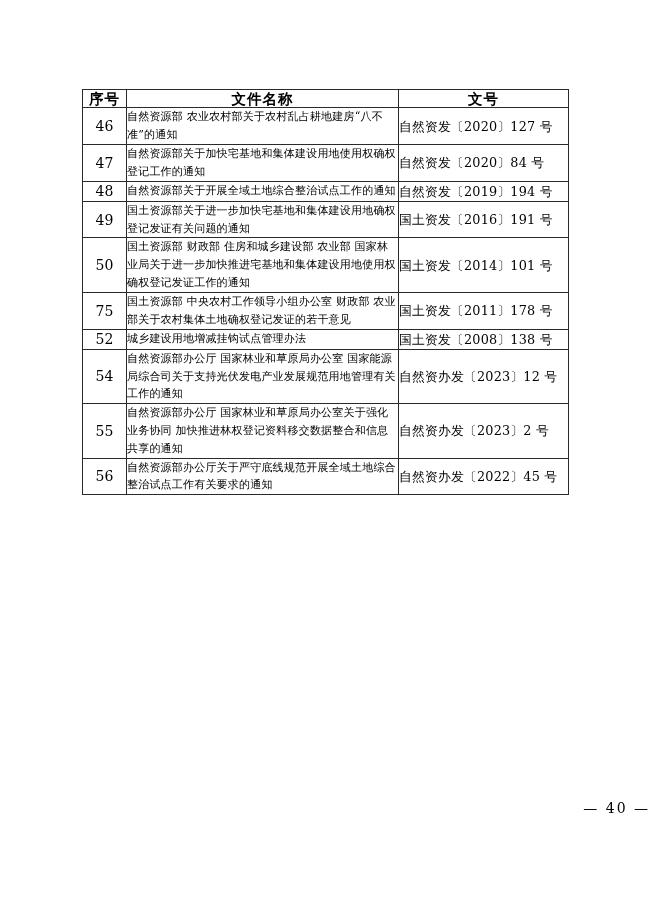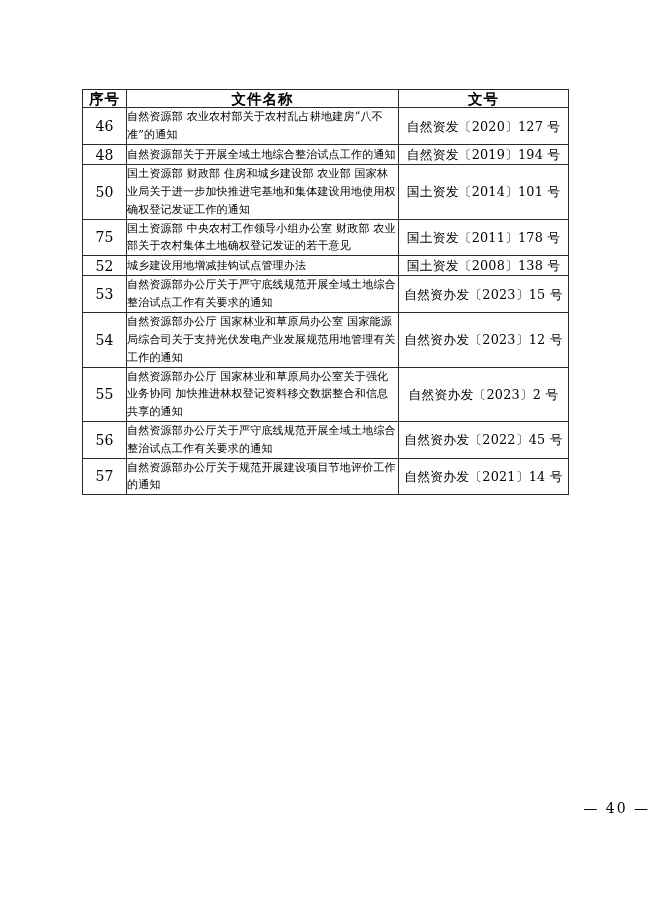--- a/index.html
+++ b/index.html
@@ -56,21 +56,20 @@
   }
   .cell-name {
     font-size: 11px;
     line-height: 1.62;
     padding: 6px 9px 6px 11px;
     text-align: left;
     font-family: "DejaVu Serif", "Liberation Serif", serif;
     letter-spacing: 0.2px;
   }
   .cell-num {
-    text-align: center;
     font-size: 12.8px;
     line-height: 1.5;
     padding: 5px 4px;
     font-family: "DejaVu Serif", "Liberation Serif", serif;
     letter-spacing: 0.2px;
     white-space: nowrap;
   }
   .page-footer {
     position: absolute;
     left: 0;
@@ -100,61 +99,61 @@
         <th class="hdr-cell">文号</th>
       </tr>
     </thead>
     <tbody>
       <tr>
         <td class="cell-no">46</td>
         <td class="cell-name">自然资源部 农业农村部关于农村乱占耕地建房“八不准”的通知</td>
         <td class="cell-num">自然资发〔2020〕127 号</td>
       </tr>
       <tr>
+        <td class="cell-no">47</td>
+        <td class="cell-name">自然资源部关于加快宅基地和集体建设用地使用权确权登记工作的通知</td>
+        <td class="cell-num">自然资发〔2020〕84 号</td>
+      </tr>
+      <tr>
         <td class="cell-no">48</td>
         <td class="cell-name">自然资源部关于开展全域土地综合整治试点工作的通知</td>
         <td class="cell-num">自然资发〔2019〕194 号</td>
+      </tr>
+      <tr>
+        <td class="cell-no">49</td>
+        <td class="cell-name">国土资源部关于进一步加快宅基地和集体建设用地确权登记发证有关问题的通知</td>
+        <td class="cell-num">国土资发〔2016〕191 号</td>
       </tr>
       <tr>
         <td class="cell-no">50</td>
         <td class="cell-name">国土资源部 财政部 住房和城乡建设部 农业部 国家林业局关于进一步加快推进宅基地和集体建设用地使用权确权登记发证工作的通知</td>
         <td class="cell-num">国土资发〔2014〕101 号</td>
       </tr>
       <tr>
         <td class="cell-no">75</td>
         <td class="cell-name">国土资源部 中央农村工作领导小组办公室 财政部 农业部关于农村集体土地确权登记发证的若干意见</td>
         <td class="cell-num">国土资发〔2011〕178 号</td>
       </tr>
       <tr>
         <td class="cell-no">52</td>
         <td class="cell-name">城乡建设用地增减挂钩试点管理办法</td>
         <td class="cell-num">国土资发〔2008〕138 号</td>
       </tr>
       <tr>
-        <td class="cell-no">53</td>
-        <td class="cell-name">自然资源部办公厅关于严守底线规范开展全域土地综合整治试点工作有关要求的通知</td>
-        <td class="cell-num">自然资办发〔2023〕15 号</td>
-      </tr>
-      <tr>
         <td class="cell-no">54</td>
         <td class="cell-name">自然资源部办公厅 国家林业和草原局办公室 国家能源局综合司关于支持光伏发电产业发展规范用地管理有关工作的通知</td>
         <td class="cell-num">自然资办发〔2023〕12 号</td>
       </tr>
       <tr>
         <td class="cell-no">55</td>
         <td class="cell-name">自然资源部办公厅 国家林业和草原局办公室关于强化业务协同 加快推进林权登记资料移交数据整合和信息共享的通知</td>
         <td class="cell-num">自然资办发〔2023〕2 号</td>
       </tr>
       <tr>
         <td class="cell-no">56</td>
         <td class="cell-name">自然资源部办公厅关于严守底线规范开展全域土地综合整治试点工作有关要求的通知</td>
         <td class="cell-num">自然资办发〔2022〕45 号</td>
       </tr>
-      <tr>
-        <td class="cell-no">57</td>
-        <td class="cell-name">自然资源部办公厅关于规范开展建设项目节地评价工作的通知</td>
-        <td class="cell-num">自然资办发〔2021〕14 号</td>
-      </tr>
     </tbody>
   </table>
 
   <div class="page-footer">— 40 —</div>
 </div>
 
 </body></html>

